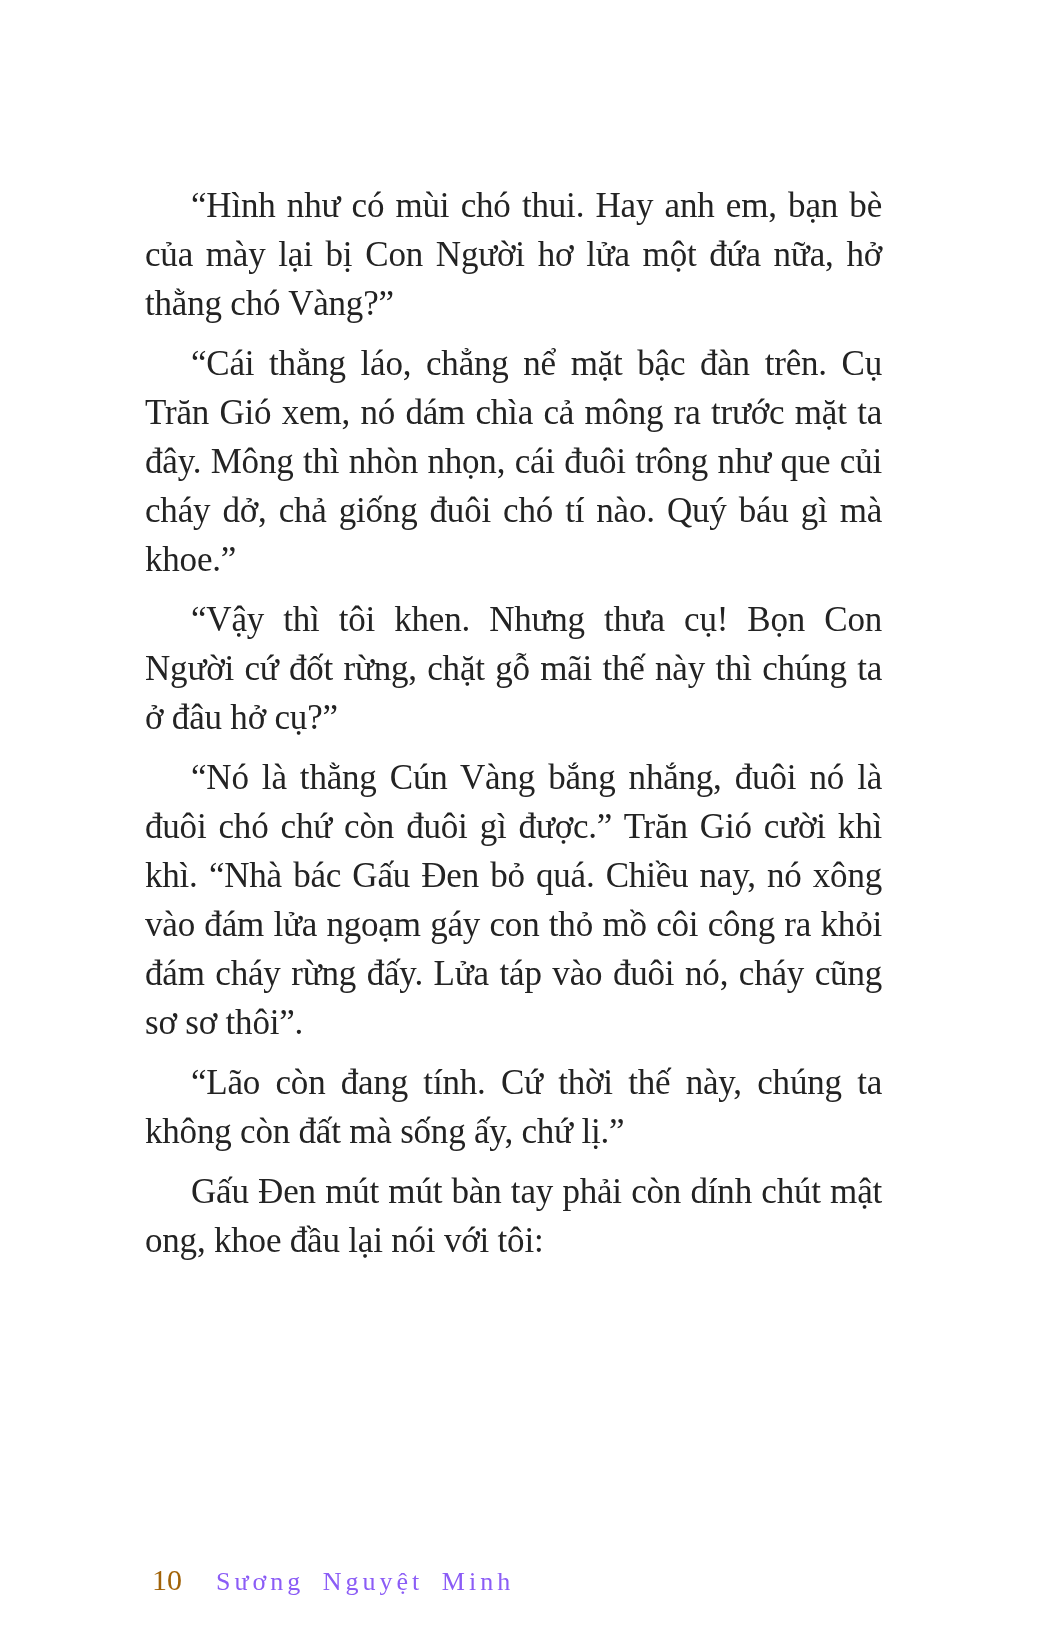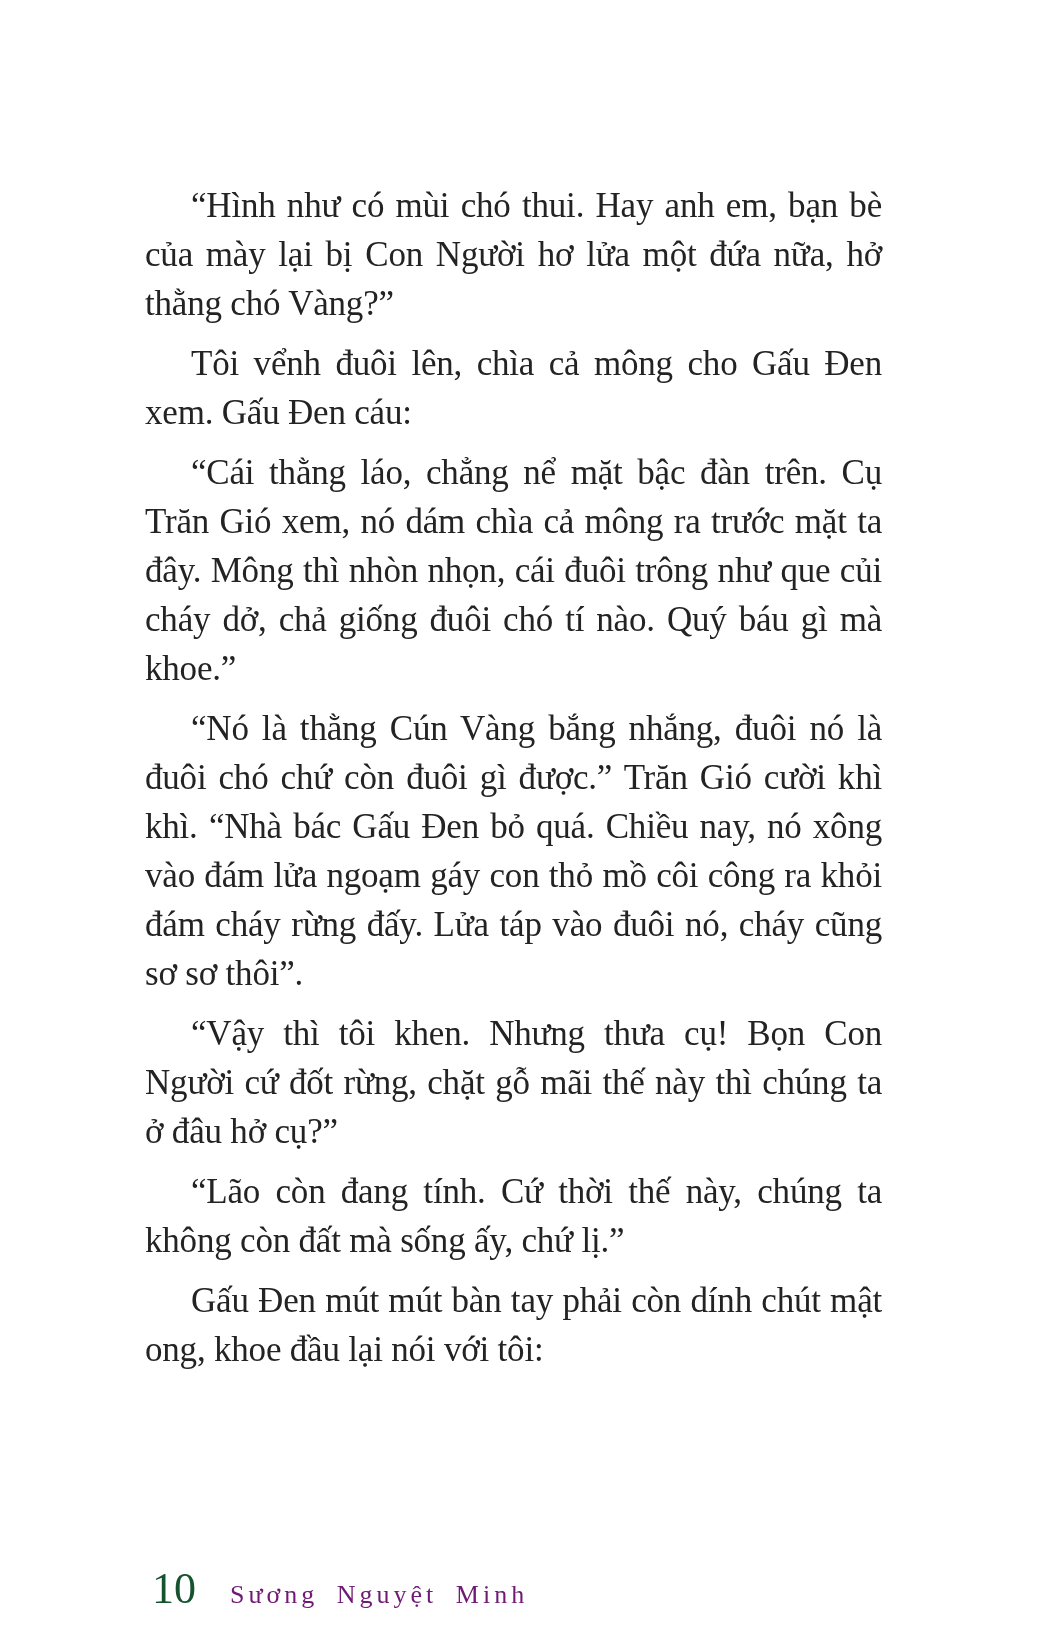--- a/index.html
+++ b/index.html
@@ -32,41 +32,40 @@
     letter-spacing: -0.2px;
   }
   .footer {
     position: absolute;
     left: 152px;
     top: 1528px;
     display: flex;
     align-items: baseline;
   }
   .page-num {
-    font-size: 44px;
-    color: #14532d;
+    font-size: 30px;
+    color: #a16207;
   }
   .author {
     margin-left: 34px;
     font-size: 26px;
     letter-spacing: 4px;
     word-spacing: 8px;
-    color: #701a75;
+    color: #8b5cf6;
   }
 </style>
 </head>
 <body>
 
 <div class="page">
   <div class="text-block">
     <p class="para">“Hình như có mùi chó thui. Hay anh em, bạn bè của mày lại bị Con Người hơ lửa một đứa nữa, hở thằng chó Vàng?”</p>
-    <p class="para">Tôi vểnh đuôi lên, chìa cả mông cho Gấu Đen xem. Gấu Đen cáu:</p>
     <p class="para">“Cái thằng láo, chẳng nể mặt bậc đàn trên. Cụ Trăn Gió xem, nó dám chìa cả mông ra trước mặt ta đây. Mông thì nhòn nhọn, cái đuôi trông như que củi cháy dở, chả giống đuôi chó tí nào. Quý báu gì mà khoe.”</p>
+    <p class="para">“Vậy thì tôi khen. Nhưng thưa cụ! Bọn Con Người cứ đốt rừng, chặt gỗ mãi thế này thì chúng ta ở đâu hở cụ?”</p>
     <p class="para">“Nó là thằng Cún Vàng bắng nhắng, đuôi nó là đuôi chó chứ còn đuôi gì được.” Trăn Gió cười khì khì. “Nhà bác Gấu Đen bỏ quá. Chiều nay, nó xông vào đám lửa ngoạm gáy con thỏ mồ côi công ra khỏi đám cháy rừng đấy. Lửa táp vào đuôi nó, cháy cũng sơ sơ thôi”.</p>
-    <p class="para">“Vậy thì tôi khen. Nhưng thưa cụ! Bọn Con Người cứ đốt rừng, chặt gỗ mãi thế này thì chúng ta ở đâu hở cụ?”</p>
     <p class="para">“Lão còn đang tính. Cứ thời thế này, chúng ta không còn đất mà sống ấy, chứ lị.”</p>
     <p class="para">Gấu Đen mút mút bàn tay phải còn dính chút mật ong, khoe đầu lại nói với tôi:</p>
   </div>
 
   <div class="footer">
     <span class="page-num">10</span>
     <span class="author">Sương Nguyệt Minh</span>
   </div>
 </div>
 

